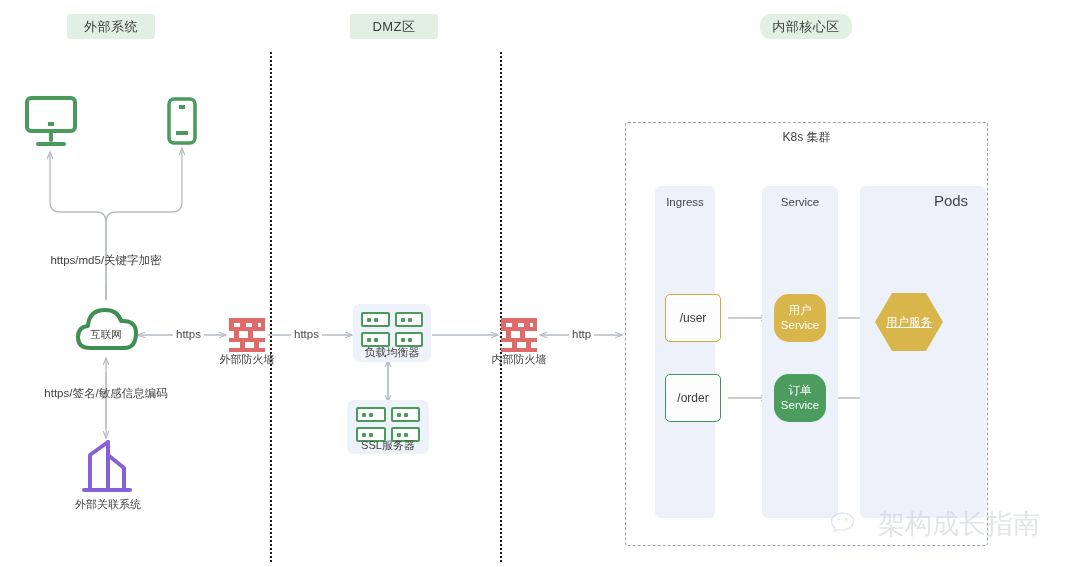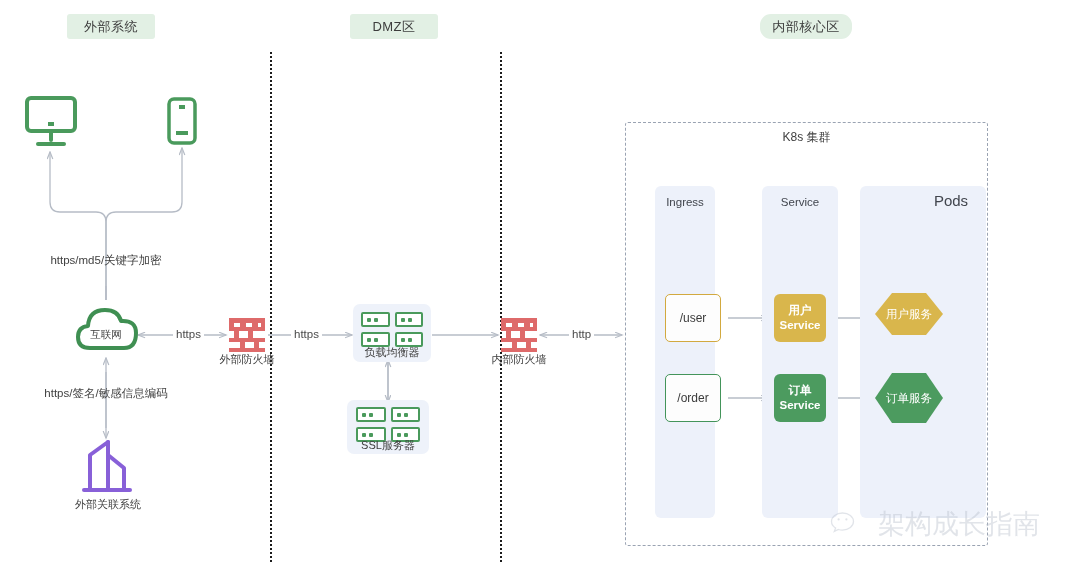--- a/index.html
+++ b/index.html
@@ -129,30 +129,29 @@
     border-radius: 5px;
     display: flex;
     align-items: center;
     justify-content: center;
     font-size: 12px;
     color: #3b3b3b;
     box-sizing: border-box;
   }
   .svc-box {
     position: absolute;
-    border-radius: 6px;
+    border-radius: 15px;
     display: flex;
     flex-direction: column;
     align-items: center;
     justify-content: center;
     color: #ffffff;
     font-size: 11.5px;
     line-height: 15px;
     box-sizing: border-box;
-    font-weight: bold;
   }
   .hex-wrap {
     position: absolute;
     display: flex;
     align-items: center;
     justify-content: center;
     color: #ffffff;
     font-size: 11.5px;
     clip-path: polygon(25% 0%, 75% 0%, 100% 50%, 75% 100%, 25% 100%, 0% 50%);
   }
@@ -350,31 +349,28 @@
   </div>
   <div class="k8s-col" style="left:860px; top:186px; width:98px; height:332px;padding-left:28px;">
     <div class="k8s-col-title" style="top:6px; font-size:15px;">Pods</div>
   </div>
 
   <div class="ingress-box" style="left:665px; top:294px; width:56px; height:48px; border:1.6px solid #d2a93f;">/user</div>
   <div class="svc-box" style="left:774px; top:294px; width:52px; height:48px; background:#d9b64c;">
     <span>用户</span>
     <span>Service</span>
   </div>
-  <div class="hex-wrap" style="left:875px; top:293px; width:68px; height:42px; background:#d9b64c;">
+  <div class="hex-wrap" style="left:875px; top:293px; width:68px; height:58px; background:#d9b64c;text-decoration:underline;">
     <span>用户服务</span>
   </div>
 
   <div class="ingress-box" style="left:665px; top:374px; width:56px; height:48px; border:1.6px solid #43945a;">/order</div>
   <div class="svc-box" style="left:774px; top:374px; width:52px; height:48px; background:#4c9b5f;">
     <span>订单</span>
     <span>Service</span>
-  </div>
-  <div class="hex-wrap" style="left:875px; top:373px; width:68px; height:50px; background:#4c9b5f;">
-    <span>订单服务</span>
   </div>
 
   <div id="watermark" style="left:830px; top:506px;">
     <svg width="34" height="28" viewBox="0 0 34 28">
       <g fill="none" stroke="#b9c0cc" stroke-width="1.3">
         <path d="M12.5,3 C6.2,3 1.5,7 1.5,11.6 C1.5,14.2 3.1,16.5 5.6,18 L4.3,21.4 L8.4,19.5
                  C9.7,19.9 11.1,20.1 12.5,20.1 C18.8,20.1 23.5,16.2 23.5,11.6
                  C23.5,7 18.8,3 12.5,3 Z"></path>
         <circle cx="8.6" cy="9.4" r="1.1" fill="#b9c0cc" stroke="none"></circle>
         <circle cx="16.4" cy="9.4" r="1.1" fill="#b9c0cc" stroke="none"></circle>

